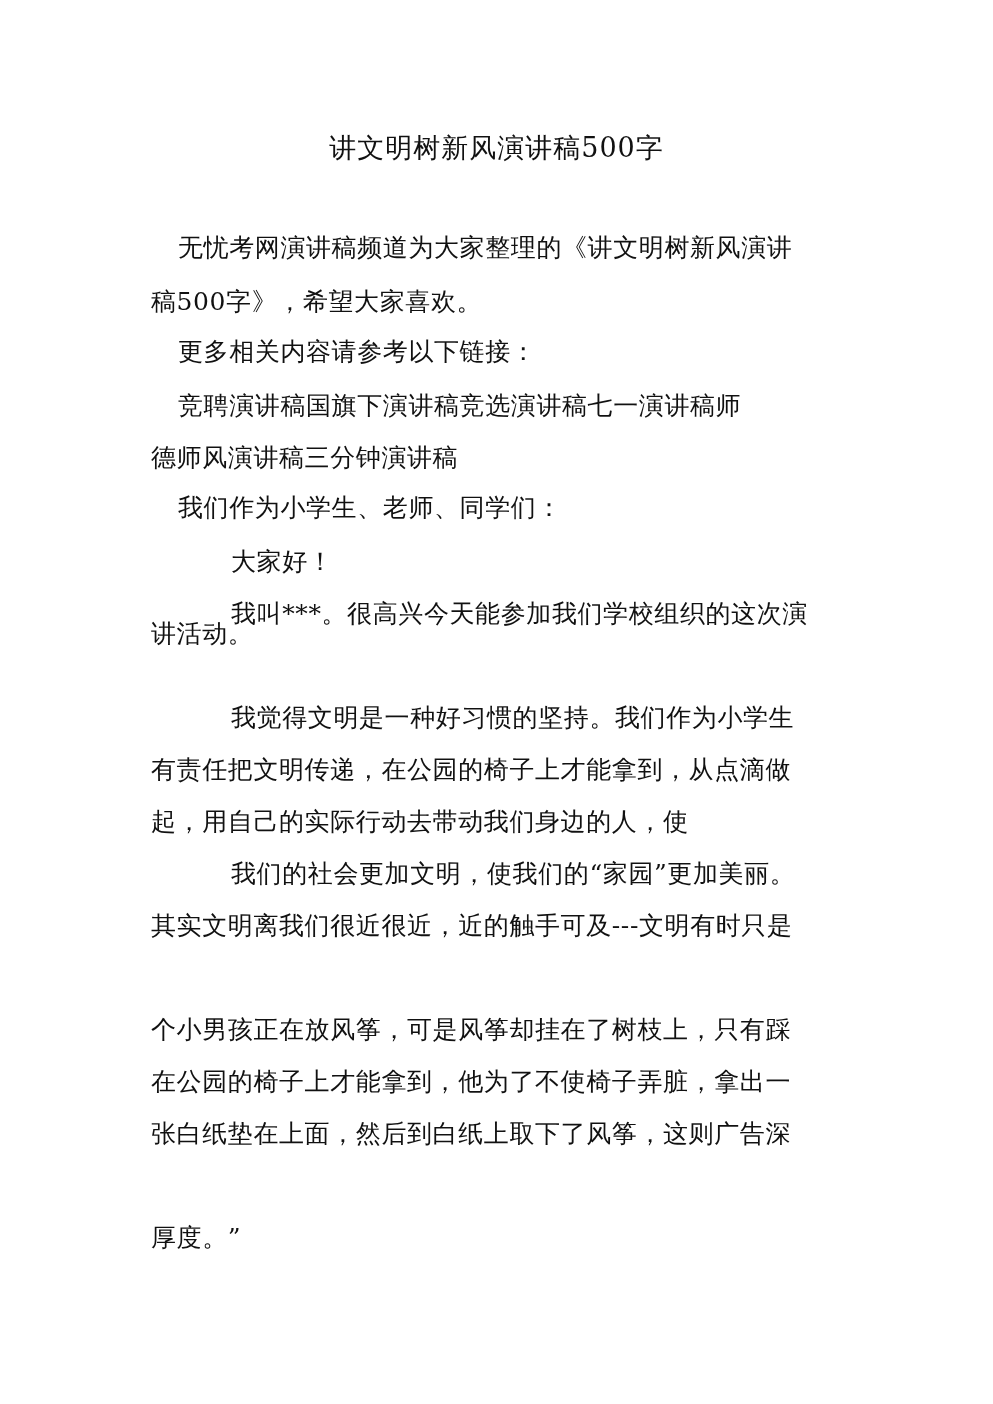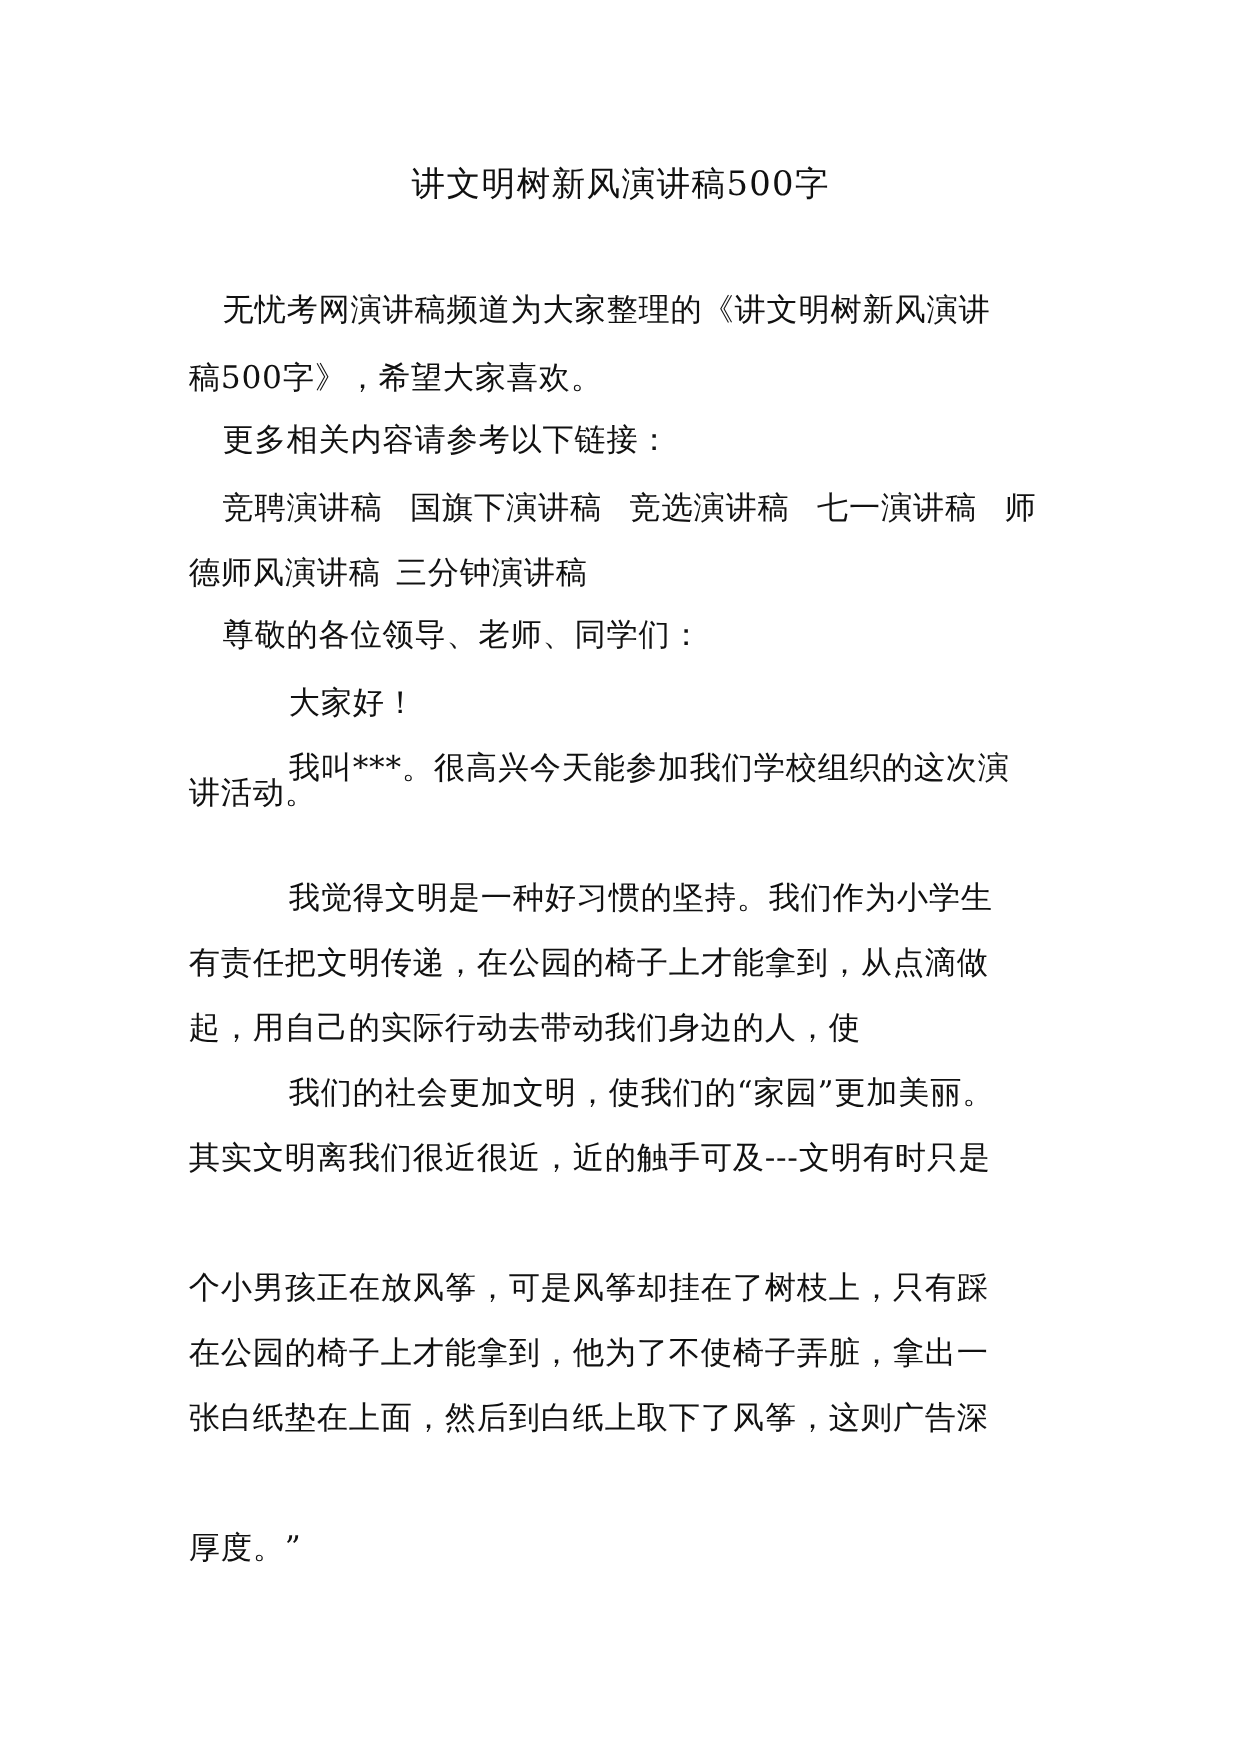--- a/index.html
+++ b/index.html
@@ -46,32 +46,30 @@
     .indent2 { left: 231px; }
     .links-row {
       position: absolute;
       left: 178px;
       font-size: 25px;
       line-height: 36px;
       height: 36px;
       white-space: nowrap;
       letter-spacing: 0.6px;
       display: flex;
-      gap: 22px;
     }
     .links-row2 {
       position: absolute;
       left: 151px;
       font-size: 25px;
       line-height: 36px;
       height: 36px;
       white-space: nowrap;
       letter-spacing: 0.6px;
       display: flex;
-      gap: 12px;
     }
     .link { color: #111111; text-decoration: none; cursor: pointer; }
   </style>
 </head>
 <body>
 
 <div class="page">
 
   <div class="title" style="top:128px;">讲文明树新风演讲稿500字</div>
 
@@ -85,21 +83,21 @@
     <a class="link">国旗下演讲稿</a>
     <a class="link">竞选演讲稿</a>
     <a class="link">七一演讲稿</a>
     <a class="link">师</a>
   </div>
   <div class="links-row2" style="top:440px;">
     <a class="link">德师风演讲稿</a>
     <a class="link">三分钟演讲稿</a>
   </div>
 
-  <div class="line indent1" style="top:492px;">尊敬的各位领导、老师、同学们：</div>
+  <div class="line indent1" style="top:492px;">我们作为小学生、老师、同学们：</div>
   <div class="line indent2" style="top:544px;">大家好！</div>
 
   <div class="line indent2" style="top:596px;">我叫***。很高兴今天能参加我们学校组织的这次演</div>
   <div class="line" style="top:616px;">讲活动。</div>
 
   <div class="line indent2" style="top:700px;">我觉得文明是一种好习惯的坚持。我们作为小学生</div>
   <div class="line" style="top:752px;">有责任把文明传递，在公园的椅子上才能拿到，从点滴做</div>
   <div class="line" style="top:804px;">起，用自己的实际行动去带动我们身边的人，使</div>
 
   <div class="line indent2" style="top:856px;">我们的社会更加文明，使我们的“家园”更加美丽。</div>

